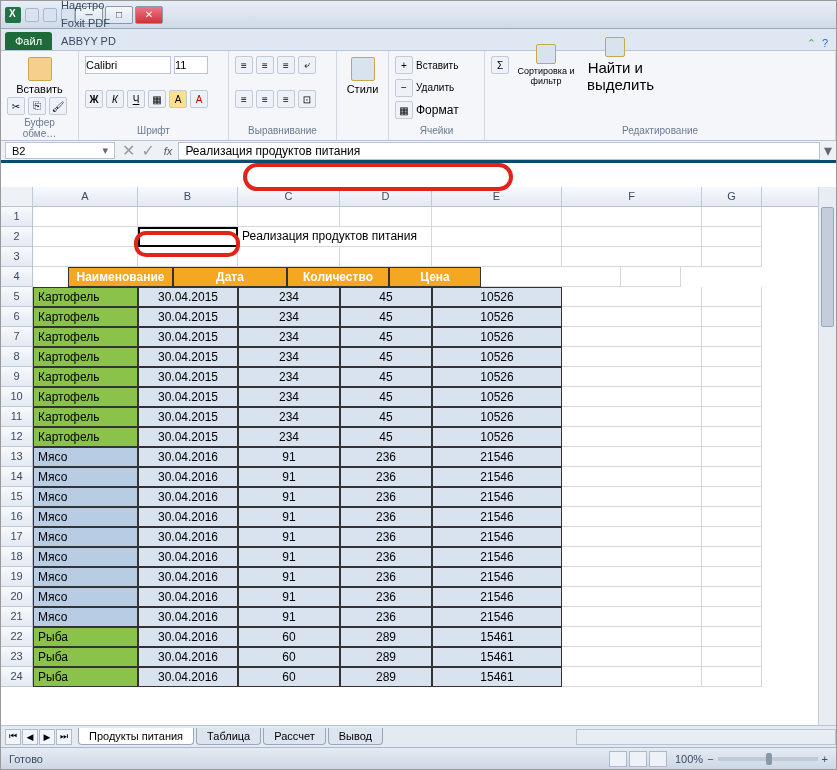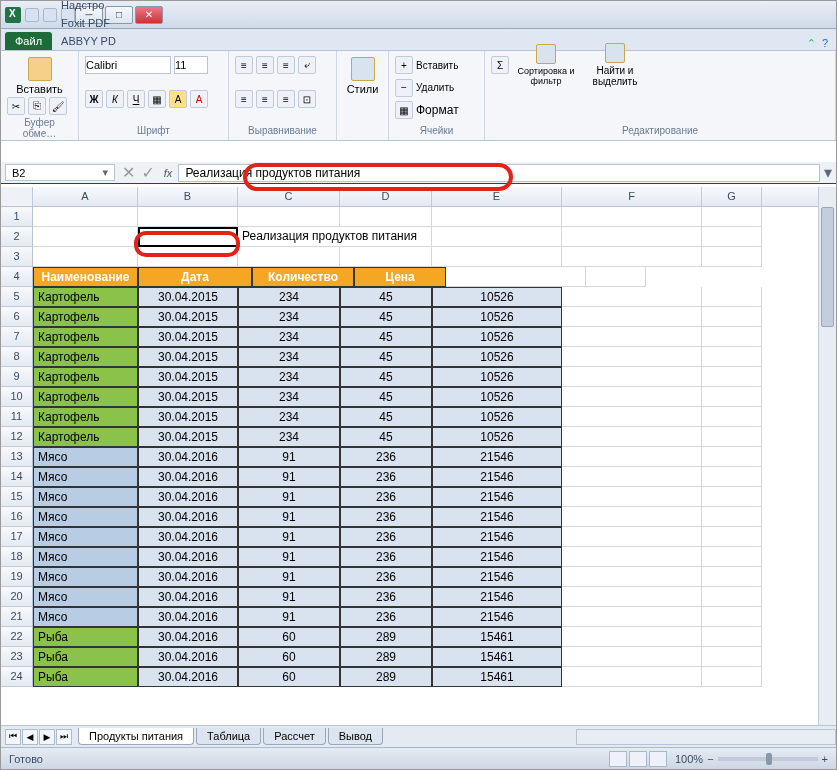--- a/index.html
+++ b/index.html
@@ -18,21 +18,21 @@
 .tabs .tab{padding:3px 7px;color:#3b4b61;cursor:pointer;}
 .tabs .help{margin-left:auto;display:flex;gap:6px;padding-right:8px;color:#3b6;}
 .ribbon { height:90px; background:#f4f6fa; border-bottom:1px solid #b8c4d4; display:flex; font-size:11px; }
 .rgroup{border-right:1px solid #d0d8e4;padding:4px 6px;display:flex;flex-direction:column;justify-content:space-between;}
 .rgroup .lbl{text-align:center;color:#6b7b91;font-size:10px;margin-top:2px;}
 .rgroup .row{display:flex;gap:3px;align-items:center;}
 .rgroup .bigbtn{display:flex;flex-direction:column;align-items:center;gap:2px;padding:2px 4px;}
 .rgroup .bigbtn .ic{width:24px;height:24px;background:#f6d08a;border:1px solid #c9a84a;border-radius:2px;}
 .rgroup .smbtn{width:18px;height:18px;border:1px solid #c0cad8;background:#eef2f8;border-radius:2px;display:flex;align-items:center;justify-content:center;font-size:10px;}
 .rgroup select, .rgroup input{font-size:11px;border:1px solid #b8c4d4;background:#fff;height:18px;}
-.namebox-row{height:22px;display:flex;align-items:center;border-bottom:1px solid #0c4a6e;background:#eef2f7;margin-top:21px;}
+.namebox-row{height:22px;display:flex;align-items:center;border-bottom:3px solid #0c4a6e;background:#eef2f7;}
 .namebox{width:110px;border:1px solid #b8c4d4;background:#fff;margin:0 4px;padding:1px 6px;font-size:11px;display:flex;align-items:center;justify-content:space-between;}
 .namebox .dd{color:#667;}
 .fxlabel{font-style:italic;color:#555;margin:0 6px;font-size:11px;}
 .formulabar{flex:1;border:1px solid #b8c4d4;background:#fff;height:18px;padding:1px 6px;font-size:12px;position:relative;}
 .highlight-formula{position:absolute;left:242px;top:162px;width:270px;height:28px;border:4px solid #e2231a;border-radius:14px;pointer-events:none;z-index:50;}
 .highlight-cell{position:absolute;left:133px;top:230px;width:106px;height:26px;border:4px solid #e2231a;border-radius:12px;pointer-events:none;z-index:50;}
 .grid-wrap{position:absolute;top:186px;left:0;right:18px;bottom:44px;overflow:hidden;background:#fff;}
 .colheads{display:flex;height:20px;background:linear-gradient(#f7f9fc,#e4eaf2);border-bottom:1px solid #b8c4d4;}
 .colheads .corner{width:32px;border-right:1px solid #c0cad8;background:#eef2f7;}
 .colheads .ch{border-right:1px solid #c0cad8;text-align:center;font-size:11px;color:#3b4b61;line-height:19px;}
@@ -164,21 +164,21 @@
   </div>
   <div class="rgroup" style="flex:1;">
     <div class="row">
       <div class="smbtn">Σ</div>
       <div class="bigbtn" style="flex-direction:column;">
         <div class="ic" style="background:#d9e2ef;width:20px;height:20px;"></div>
         <span style="font-size:9px;text-align:center;width:60px;">Сортировка и фильтр</span>
       </div>
       <div class="bigbtn" style="flex-direction:column;">
         <div class="ic" style="background:#d9e2ef;width:20px;height:20px;"></div>
-        <span style="font-size:10px;text-align:center;width:56px;">Найти и выделить</span>
+        <span style="font-size:15px;text-align:right;width:56px;">Найти и выделить</span>
       </div>
     </div>
     <div class="lbl">Редактирование</div>
   </div>
 </div>
 
 <div class="namebox-row">
   <div class="namebox">
     <span>B2</span>
     <span class="dd">▾</span>
@@ -234,21 +234,21 @@
         <div class="cell" style="width: 105px;"></div>
         <div class="cell" style="width: 100px;"></div>
         <div class="cell" style="width: 102px;"></div>
         <div class="cell" style="width: 92px;"></div>
         <div class="cell" style="width: 130px;"></div>
         <div class="cell" style="width: 140px;"></div>
         <div class="cell" style="width: 60px;"></div>
       </div>
       <div class="row">
         <div class="rh">4</div>
-        <div class="cell hdr" style="width: 105px;">Наименование</div>
+        <div class="cell hdr" style="width: 105px; margin-left: 35px;">Наименование</div>
         <div class="cell hdr" style="width: 114px;">Дата</div>
         <div class="cell hdr" style="width: 102px;">Количество</div>
         <div class="cell hdr" style="width: 92px;">Цена</div>
         <div class="cell" style="width: 140px;"></div>
         <div class="cell" style="width: 60px;"></div>
       </div>
       <div class="row">
         <div class="rh">5</div>
         <div class="cell name-g" style="width: 105px;">Картофель</div>
         <div class="cell data" style="width: 100px;">30.04.2015</div>

